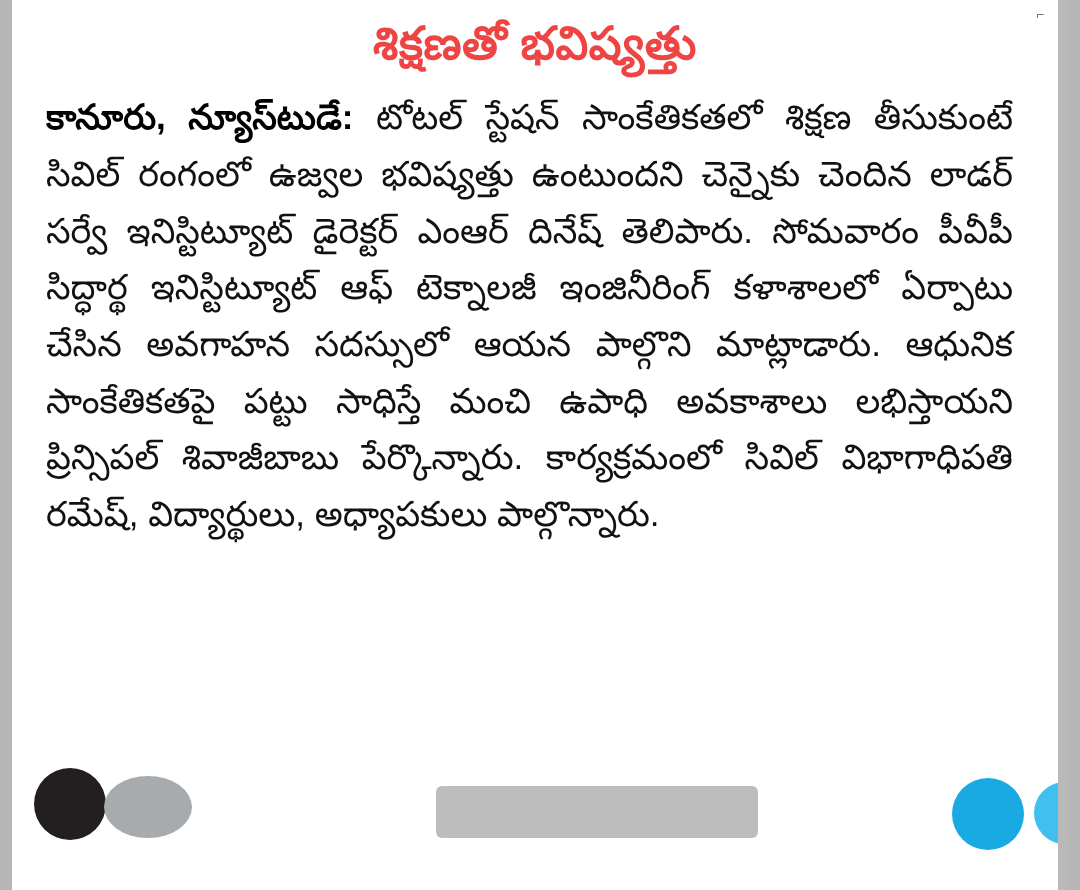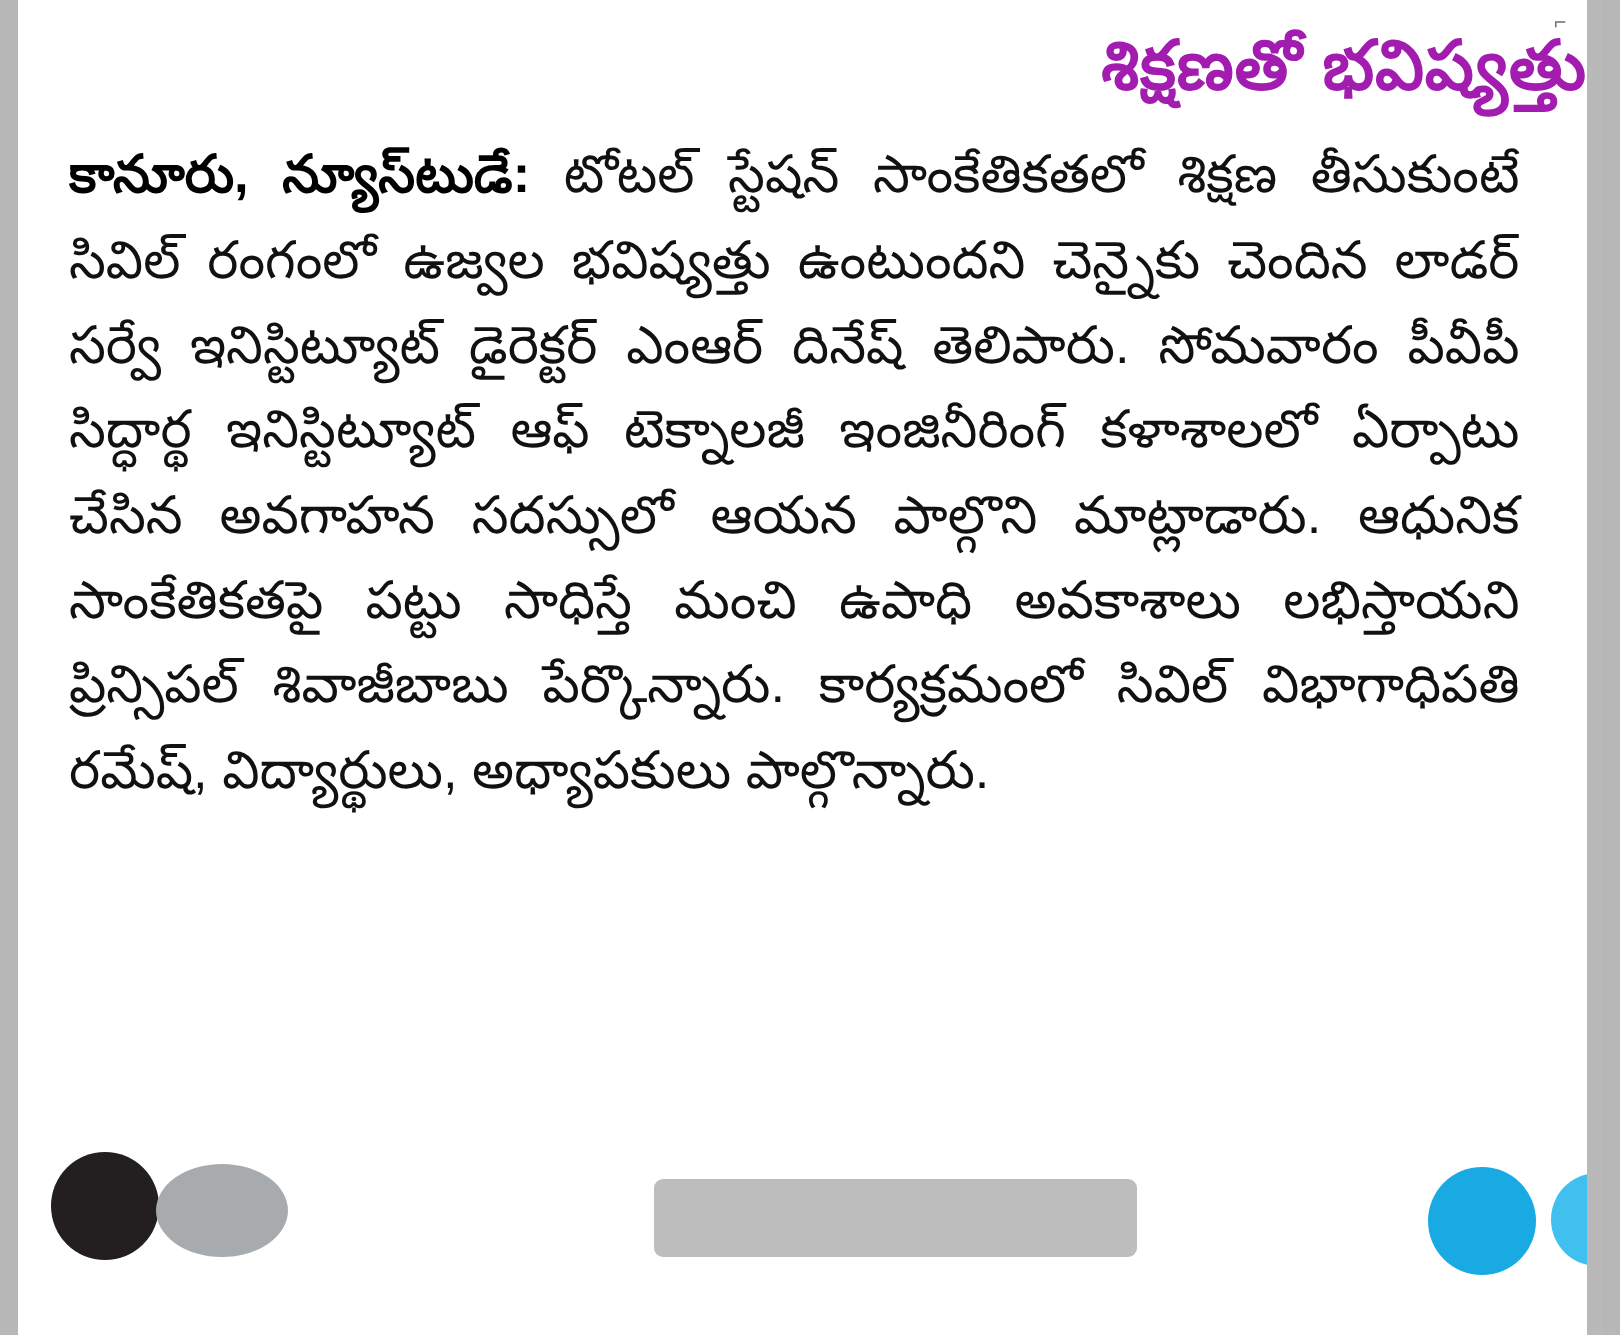--- a/index.html
+++ b/index.html
@@ -47,25 +47,25 @@
     position: absolute;
     left: 0;
     top: 0;
     width: 12px;
     height: 890px;
     background: #b7b7b7;
   }
 
   .headline {
     margin: 16px 0 0 0;
-    text-align: right;
+    text-align: center;
     font-family: "Liberation Sans", sans-serif;
     font-size: 46px;
     font-weight: bold;
-    color: #a21caf;
+    color: #ef4444;
     letter-spacing: 0.5px;
     line-height: 1.2;
   }
 
   .article-body {
     margin: 18px 45px 0 34px;
     font-family: "Liberation Sans", sans-serif;
     font-size: 35px;
     line-height: 1.62;
     color: #111111;

